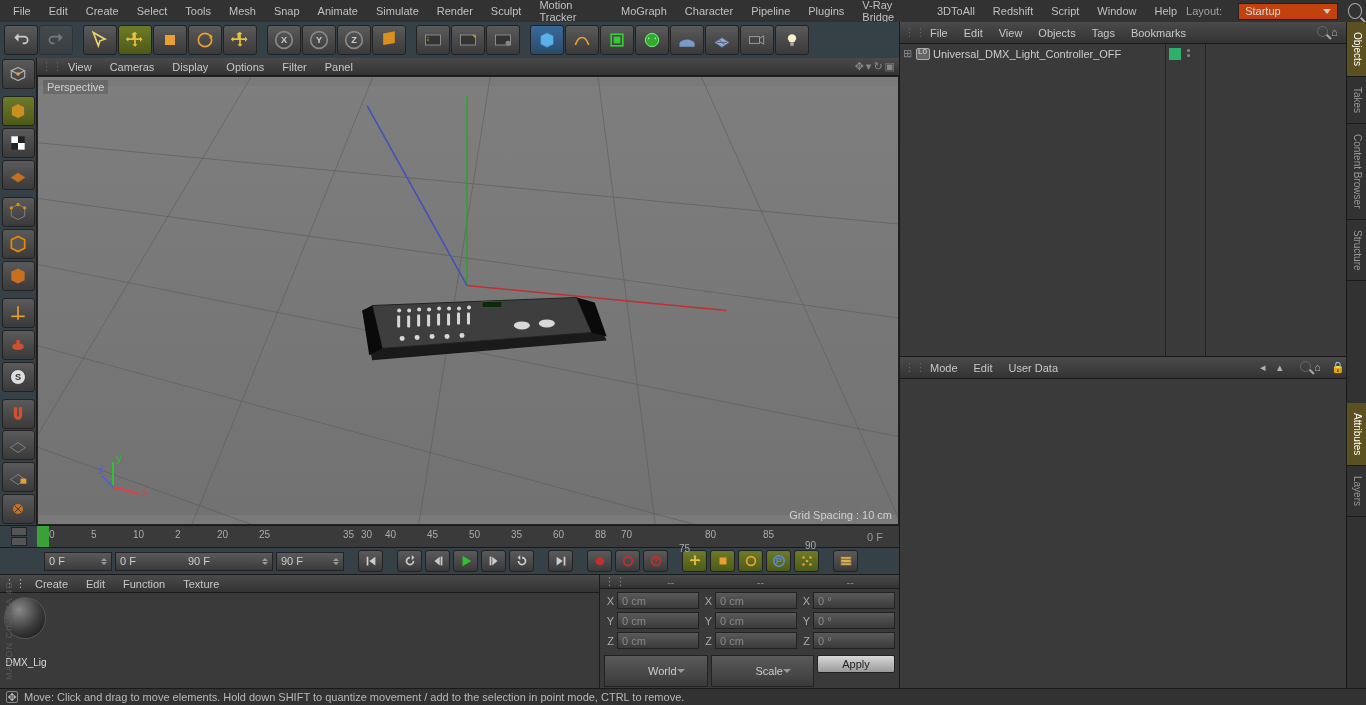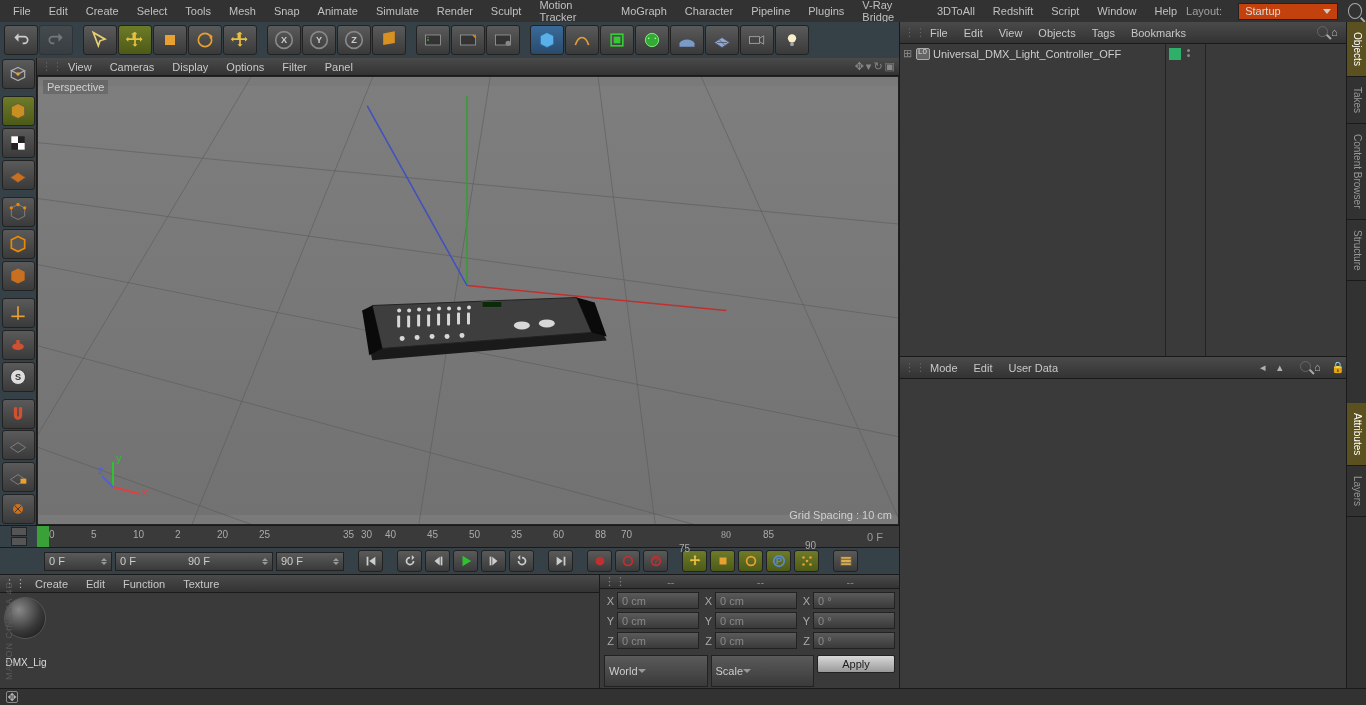--- a/index.html
+++ b/index.html
@@ -69,21 +69,21 @@
 .mat-thumb .lbl { font-size:10px; color:#ddd; margin-top:18px; overflow:hidden; white-space:nowrap;text-align:center; }
 
 .coord-panel { width:300px; display:flex; flex-direction:column; background:#3a3a3a; border-left:1px solid #1a1a1a; }
 .coord-head { height:18px; background:linear-gradient(#4a4a4a,#333); display:flex; align-items:center; padding:0 4px; color:#888; border-bottom:1px solid #1a1a1a; }
 .coord-head .hcol { flex:1; text-align:center; }
 .coord-body { flex:1; padding:3px 4px; }
 .coord-row { display:flex; gap:3px; margin-bottom:3px; align-items:center; }
 .coord-row .ax { width:10px; color:#aaa; text-align:right; }
 .coord-row .cf { flex:1; height:17px; background:linear-gradient(#5a5a5a,#3a3a3a); border:1px solid #222; color:#888; padding:0 4px; display:flex; align-items:center; justify-content:space-between; }
 .coord-foot { display:flex; gap:3px; padding:0 4px 3px 4px; }
-.coord-foot .dd { flex:1; height:32px; background:linear-gradient(#5a5a5a,#3a3a3a); border:1px solid #222; color:#ccc; padding:0 4px; display:flex; align-items:center; justify-content:flex-start; }
+.coord-foot .dd { flex:1; height:32px; background:linear-gradient(#5a5a5a,#3a3a3a); border:1px solid #222; color:#ccc; padding:0 22px; display:flex; align-items:center; justify-content:flex-end; }
 .coord-foot .apply { width:78px; height:18px; background:linear-gradient(#d8d8d8,#9a9a9a); border:1px solid #222; color:#222; display:flex;align-items:center;justify-content:center; border-radius:2px; }
 
 .right-col { flex:1; display:flex; flex-direction:column; position:relative; }
 .obj-panel { height:335px; display:flex; flex-direction:column; border-bottom:1px solid #1a1a1a; }
 .panel-menu { height:22px; background:linear-gradient(#4a4a4a,#333); display:flex; align-items:center; padding:0 4px; border-bottom:1px solid #1a1a1a; }
 .panel-menu .mi { padding:0 8px; color:#c8c8c8; }
 .panel-menu .grip { width:18px; color:#666; }
 .panel-menu .ricons { margin-left:auto; display:flex; gap:3px; }
 .panel-menu .ricons div { width:14px;height:14px;border:1px solid #666; }
 .obj-body { flex:1; display:flex; background:#3a3a3a; }
@@ -485,21 +485,21 @@
           <span class="tick" style="left: 276px; top: 3px; margin-left: 48px;">30</span>
           <span class="tick" style="left: 306px; top: 3px;">35</span>
           <span class="tick" style="left: 348px; top: 3px;">40</span>
           <span class="tick" style="left: 390px; top: 3px;">45</span>
           <span class="tick" style="left: 432px; top: 3px;">50</span>
           <span class="tick" style="left: 474px; top: 3px;">35</span>
           <span class="tick" style="left: 516px; top: 3px;">60</span>
           <span class="tick" style="left: 558px; top: 3px;">88</span>
           <span class="tick" style="left: 584px; top: 3px;">70</span>
           <span class="tick" style="left: 642px; top: 17px;">75</span>
-          <span class="tick" style="left: 684px; top: 3px; font-family: Liberation Serif, serif;">80</span>
+          <span class="tick" style="left: 668px; top: 3px;">80</span>
           <span class="tick" style="left: 726px; top: 3px;">85</span>
           <span class="tick" style="left: 768px; top: 14px;">90</span>
         </div>
       <div class="tl-end">0 F</div>
     </div>
 
     <div class="playbar">
       <div style="width:37px"></div>
       <div class="fld">
           <span>0 F</span>
@@ -801,15 +801,16 @@
       <div class="vtab">Content Browser</div>
       <div class="vtab">Structure</div>
       <div class="vtab active" style="margin-top:122px">Attributes</div>
       <div class="vtab">Layers</div>
     </div>
   </div>
 </div>
 
 <div class="status">
   <div class="sicon">✥</div>
+  <span>Move: Click and drag to move elements. Hold down SHIFT to quantize movement / add to the selection in point mode, CTRL to remove.</span>
 </div>
 
 <div class="logo-strip">MAXON CINEMA 4D</div>
 
 </body></html>

